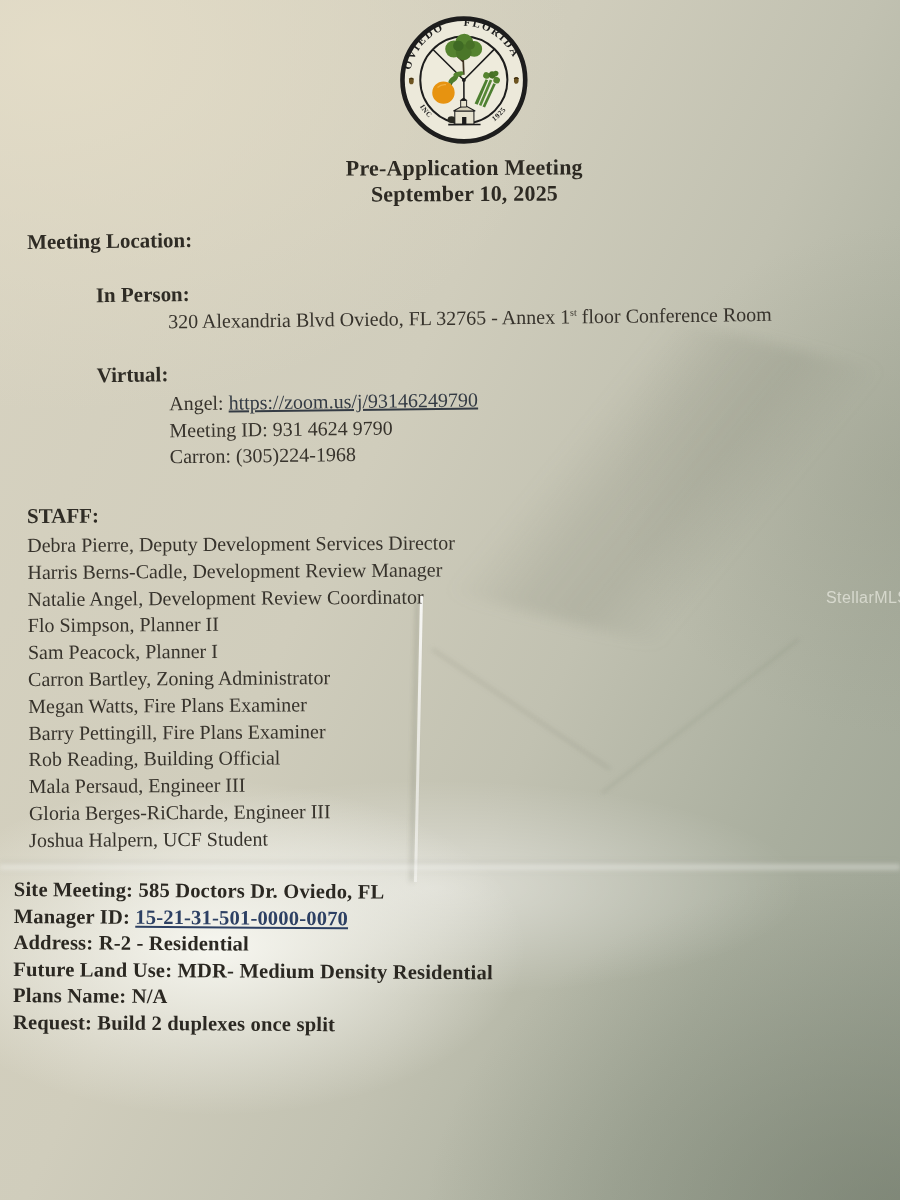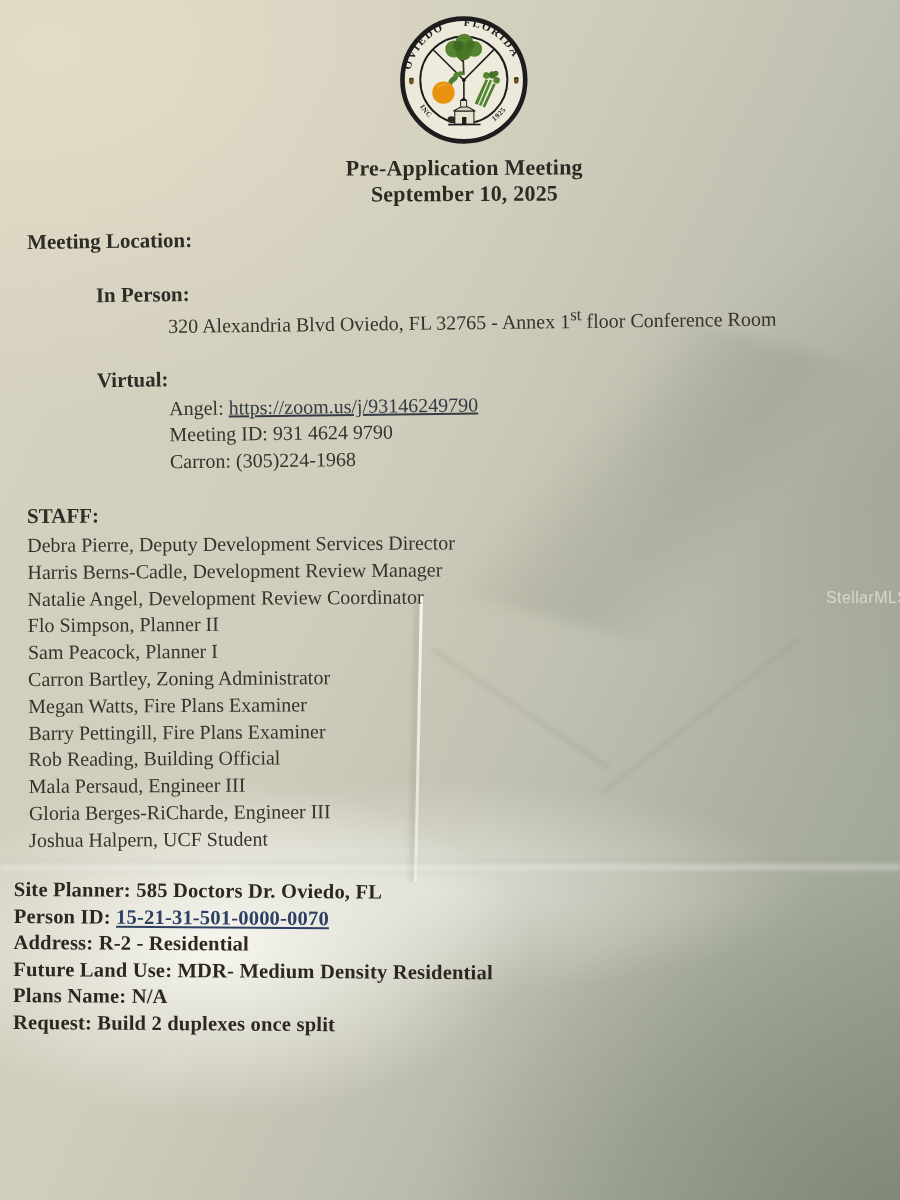--- a/index.html
+++ b/index.html
@@ -45,21 +45,21 @@
   
   .header{position:absolute;left:14px;top:14px;width:900px;text-align:center;transform:rotate(-0.3deg);}
   .seal{display:inline-block;}
   .title-block{margin-top:5px;font-weight:bold;font-size:22px;line-height:26px;color:#2d2a23;letter-spacing:0.2px;}
   
   .meeting{position:absolute;left:27px;top:230px;transform:rotate(-0.7deg);transform-origin:left top;}
   .section-heading{font-weight:bold;font-size:21px;color:#2f2c25;}
   .sub-heading{font-weight:bold;font-size:21px;color:#2f2c25;margin-left:68px;}
   .in-person-head{margin-top:29px;}
   .address-line{font-size:20px;margin-left:140px;margin-top:3px;white-space:nowrap;}
-  .address-line sup{font-size:17px;text-align:center;}
+  .address-line sup{font-size:10px;text-align:center;}
   .virtual-head{margin-top:29px;}
   .virtual-lines{font-size:20px;margin-left:140px;margin-top:3px;line-height:26.5px;}
   .doc-link{color:#343b44;text-decoration:underline;cursor:pointer;}
   
   .staff{position:absolute;left:27px;top:504px;transform:rotate(-0.35deg);transform-origin:left top;}
   .staff-heading{font-weight:bold;font-size:21px;color:#2f2c25;margin-bottom:3px;}
   .staff-list{font-size:20px;line-height:26.8px;}
   
   .property{
     position:absolute;left:14px;top:876px;transform:rotate(0.4deg);transform-origin:left top;
@@ -185,22 +185,22 @@
       <div>Megan Watts, Fire Plans Examiner</div>
       <div>Barry Pettingill, Fire Plans Examiner</div>
       <div>Rob Reading, Building Official</div>
       <div>Mala Persaud, Engineer III</div>
       <div>Gloria Berges-RiCharde, Engineer III</div>
       <div>Joshua Halpern, UCF Student</div>
     </div>
   </div>
 
   <div class="property">
-    <div><span>Site Planner: </span><span>585 Doctors Dr. Oviedo, FL</span></div>
-    <div><span>Person ID: </span><a class="parcel-link">15-21-31-501-0000-0070</a></div>
+    <div><span>Site Meeting: </span><span>585 Doctors Dr. Oviedo, FL</span></div>
+    <div><span>Manager ID: </span><a class="parcel-link">15-21-31-501-0000-0070</a></div>
     <div><span>Address: </span><span>R-2 - Residential</span></div>
     <div><span>Future Land Use: </span><span>MDR- Medium Density Residential</span></div>
     <div><span>Plans Name: </span><span>N/A</span></div>
     <div><span>Request: </span><span>Build 2 duplexes once split</span></div>
   </div>
 
   <div class="watermark">StellarMLS</div>
 
 </div>
 

